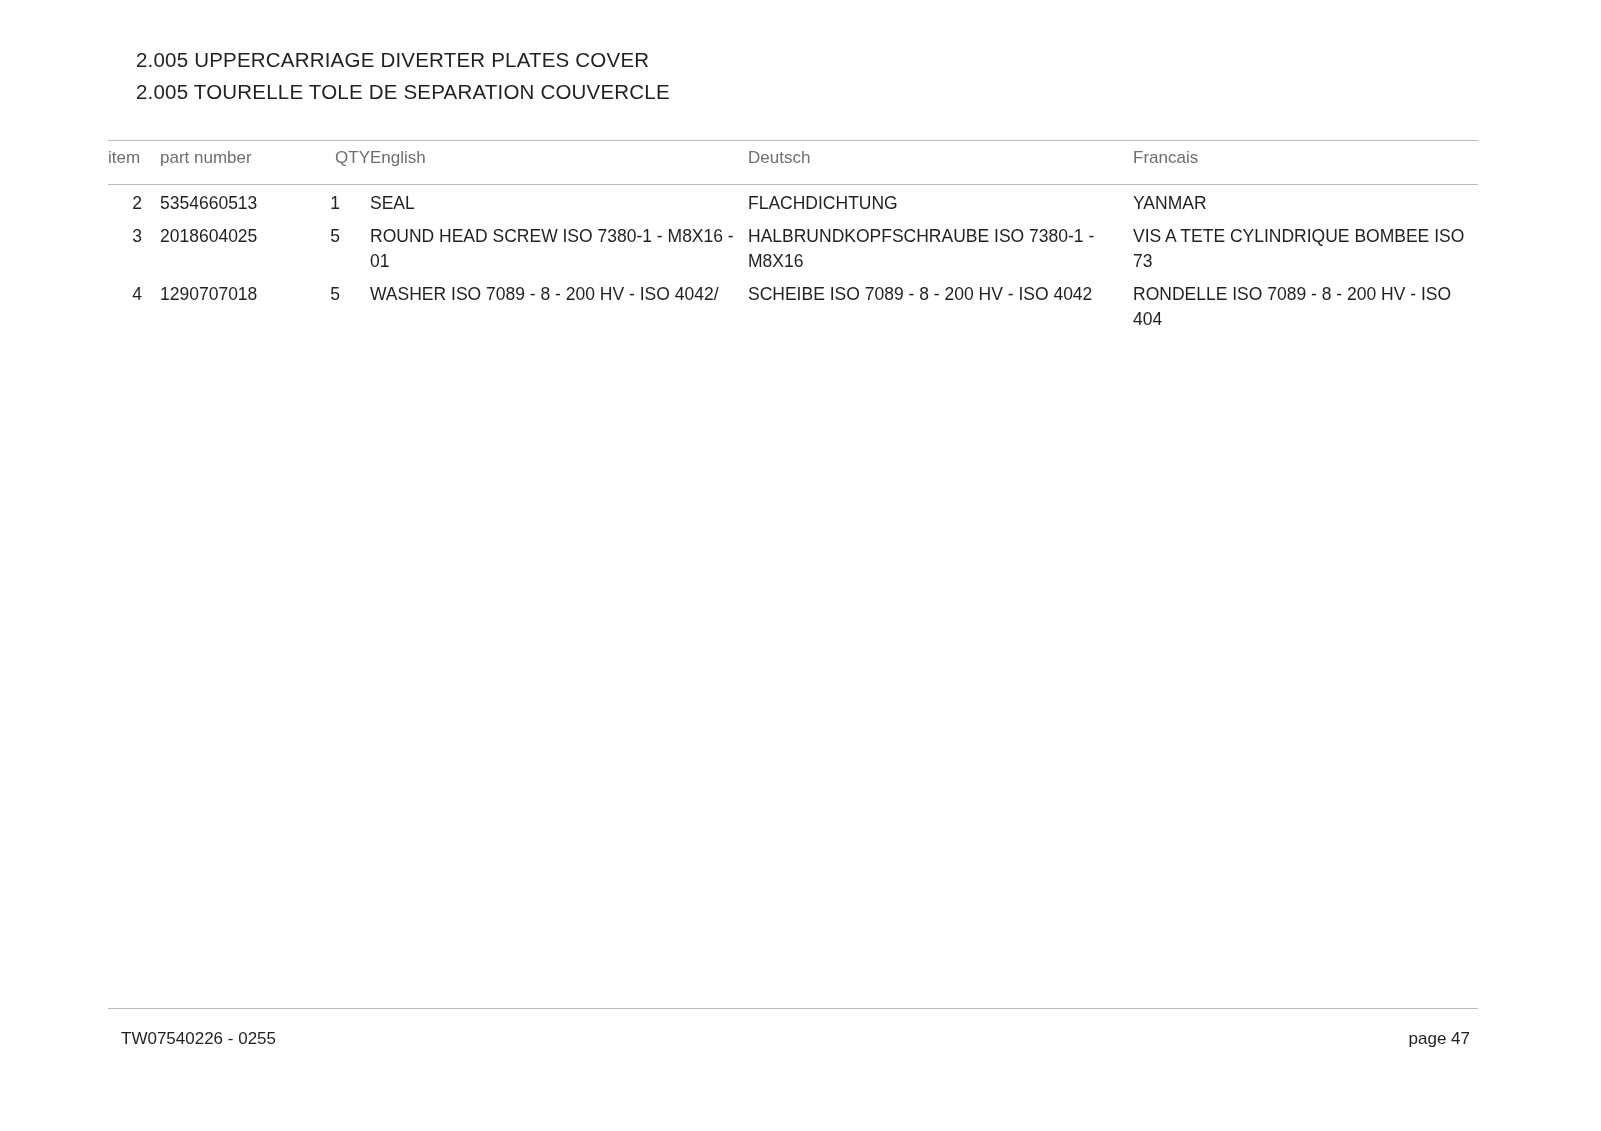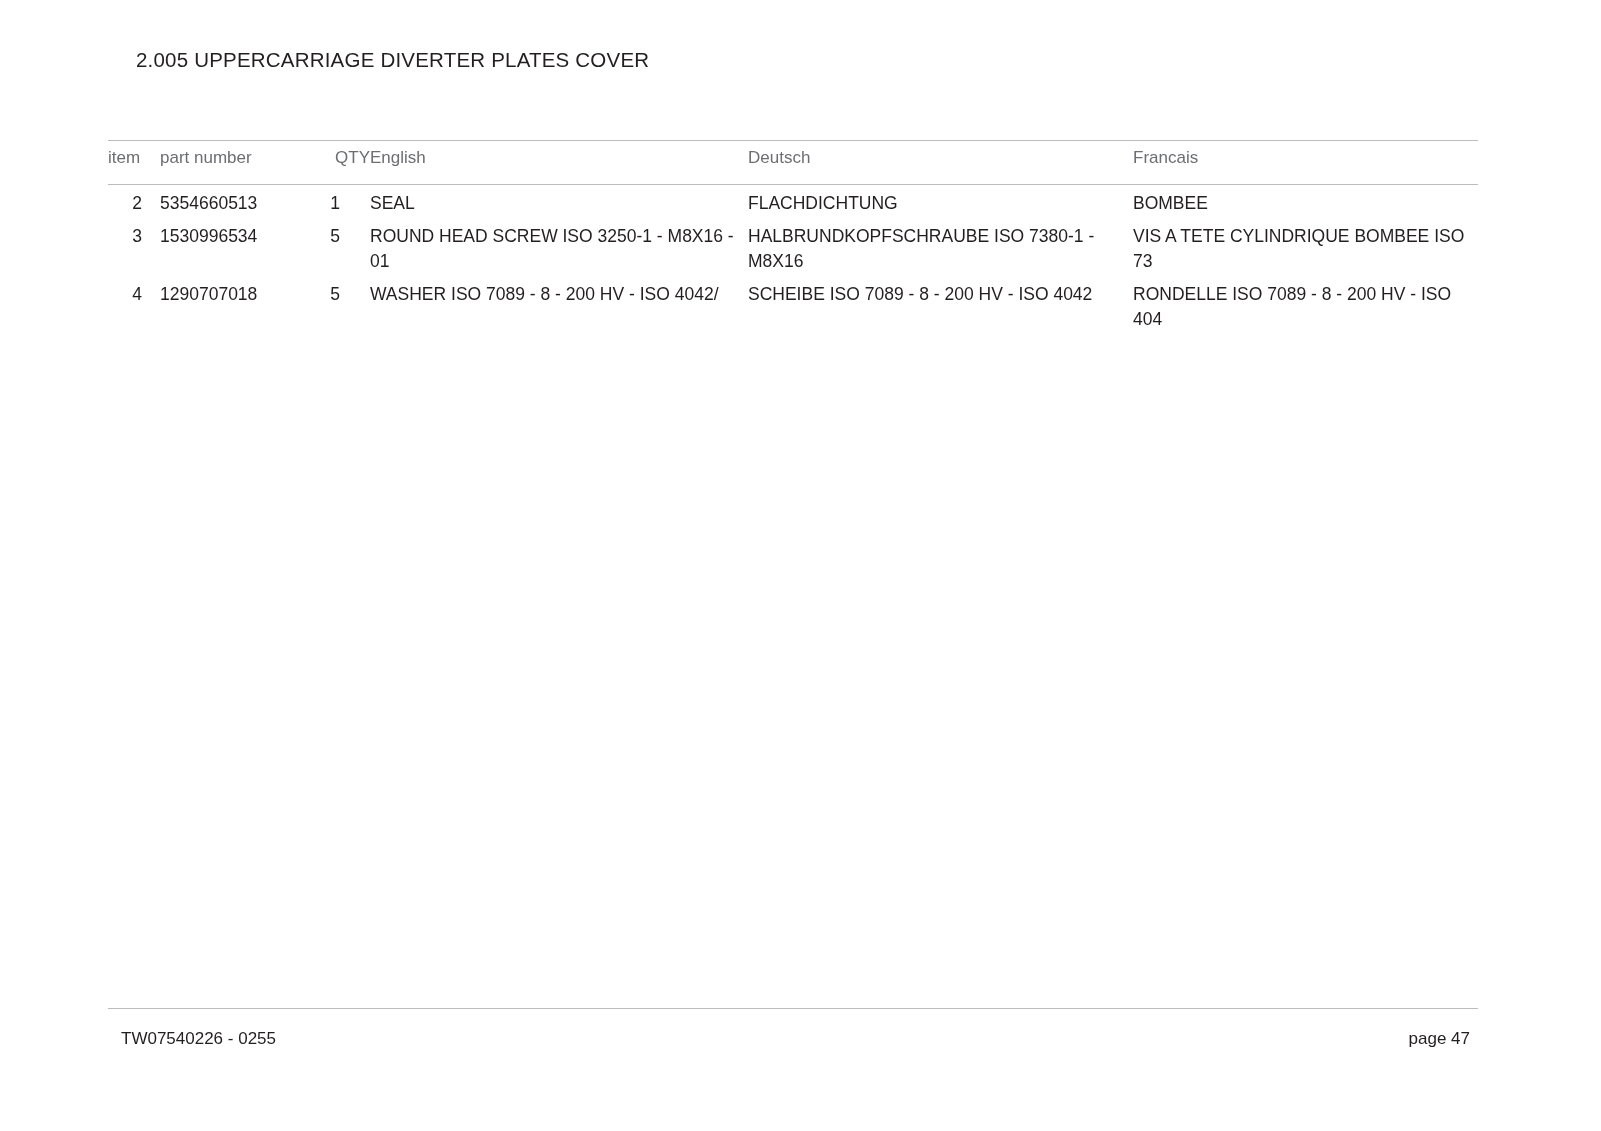--- a/index.html
+++ b/index.html
@@ -146,20 +146,21 @@
     line-height: 1;
   }
 </style>
 </head>
 <body>
 
 <div class="page">
 
   <div class="titles">
     <div class="title-line">2.005 UPPERCARRIAGE DIVERTER PLATES COVER</div>
+    <div class="title-line">2.005 TOURELLE TOLE DE SEPARATION COUVERCLE</div>
   </div>
 
   <div class="head-top-rule"></div>
 
   <div class="table-wrap">
     <table class="parts">
       <colgroup>
         <col class="c-item">
         <col class="c-part">
         <col class="c-qty">
@@ -177,27 +178,27 @@
           <th class="col-fr">Francais</th>
         </tr>
       </thead>
       <tbody>
         <tr>
           <td class="col-item">2</td>
           <td class="col-part">5354660513</td>
           <td class="col-qty">1</td>
           <td class="col-en">SEAL</td>
           <td class="col-de">FLACHDICHTUNG</td>
-          <td class="col-fr">BOMBEE</td>
+          <td class="col-fr">YANMAR</td>
         </tr>
         <tr>
           <td class="col-item">3</td>
-          <td class="col-part">1530996534</td>
+          <td class="col-part">2018604025</td>
           <td class="col-qty">5</td>
-          <td class="col-en">ROUND HEAD SCREW ISO 3250-1 - M8X16 - 01</td>
+          <td class="col-en">ROUND HEAD SCREW ISO 7380-1 - M8X16 - 01</td>
           <td class="col-de">HALBRUNDKOPFSCHRAUBE ISO 7380-1 - M8X16</td>
           <td class="col-fr">VIS A TETE CYLINDRIQUE BOMBEE ISO 73</td>
         </tr>
         <tr>
           <td class="col-item">4</td>
           <td class="col-part">1290707018</td>
           <td class="col-qty">5</td>
           <td class="col-en">WASHER ISO 7089 - 8 - 200 HV - ISO 4042/</td>
           <td class="col-de">SCHEIBE ISO 7089 - 8 - 200 HV - ISO 4042</td>
           <td class="col-fr">RONDELLE ISO 7089 - 8 - 200 HV - ISO 404</td>

